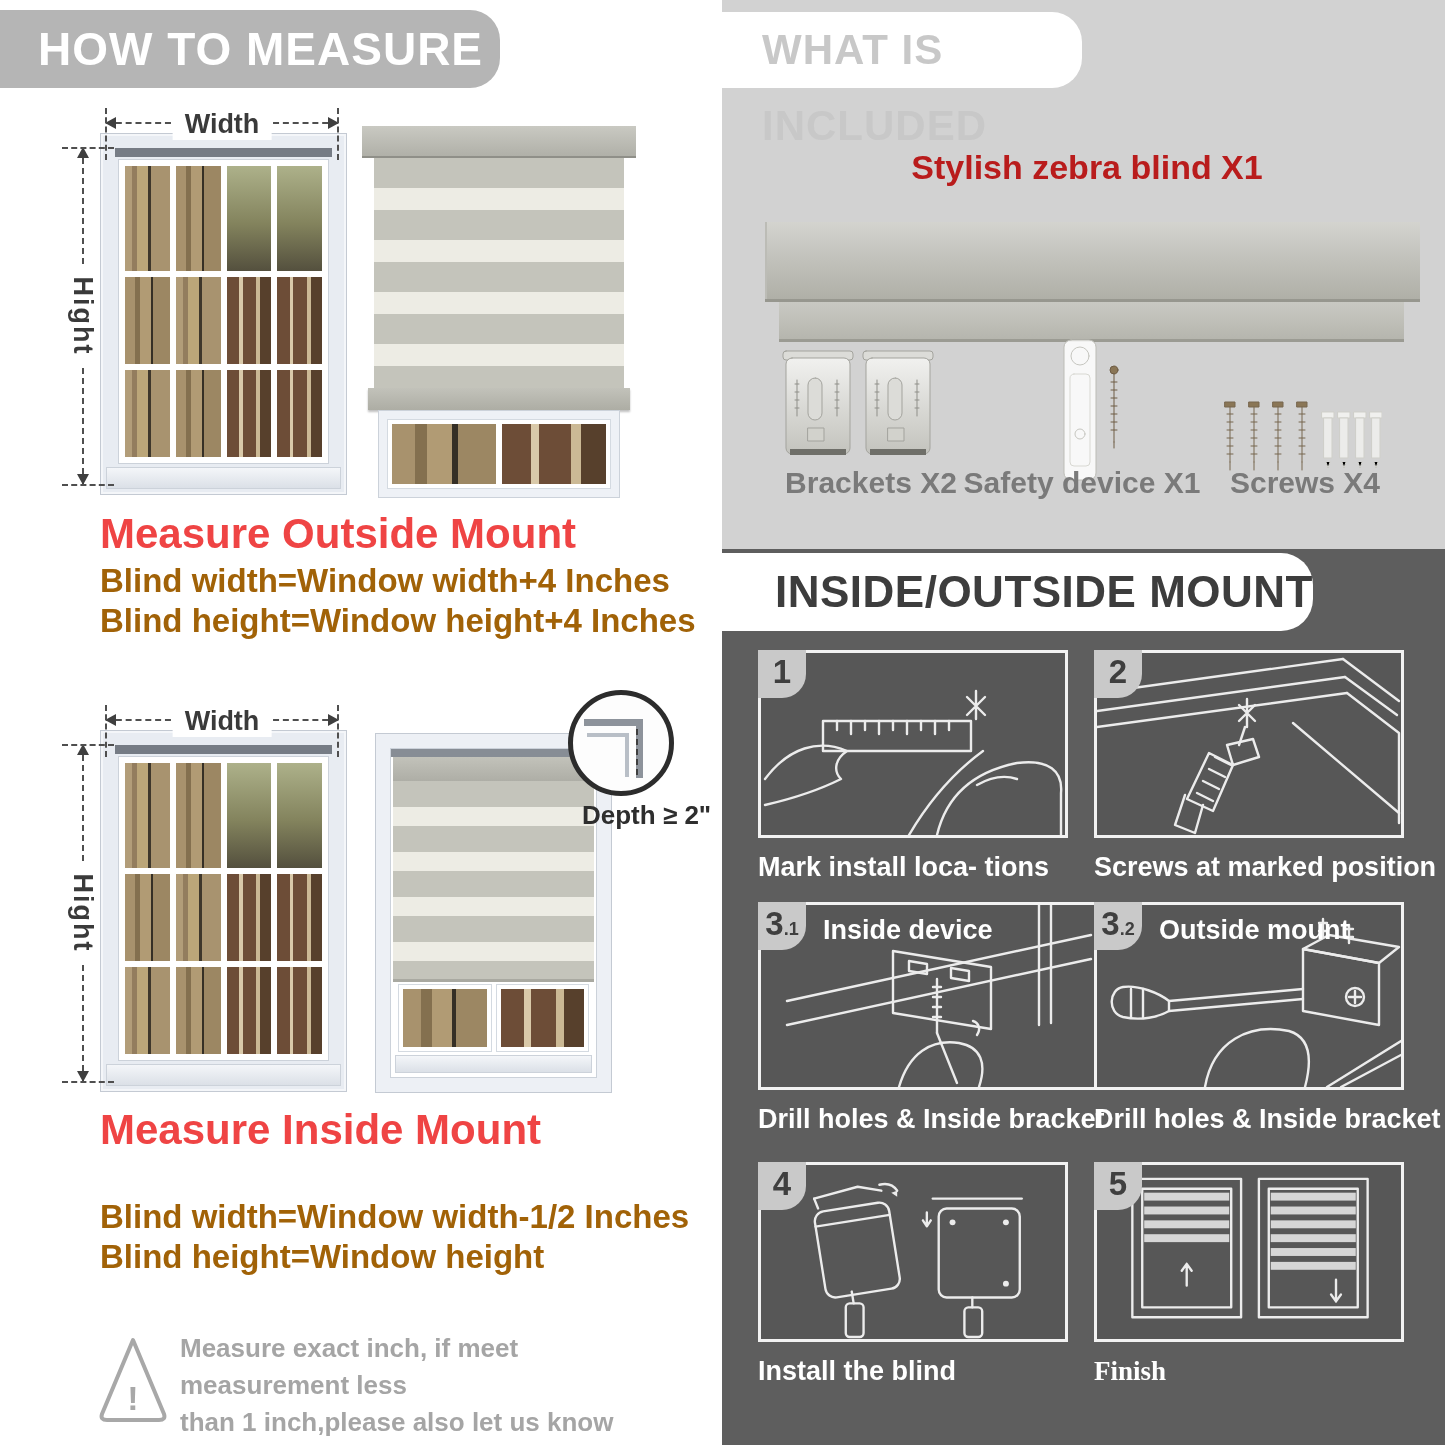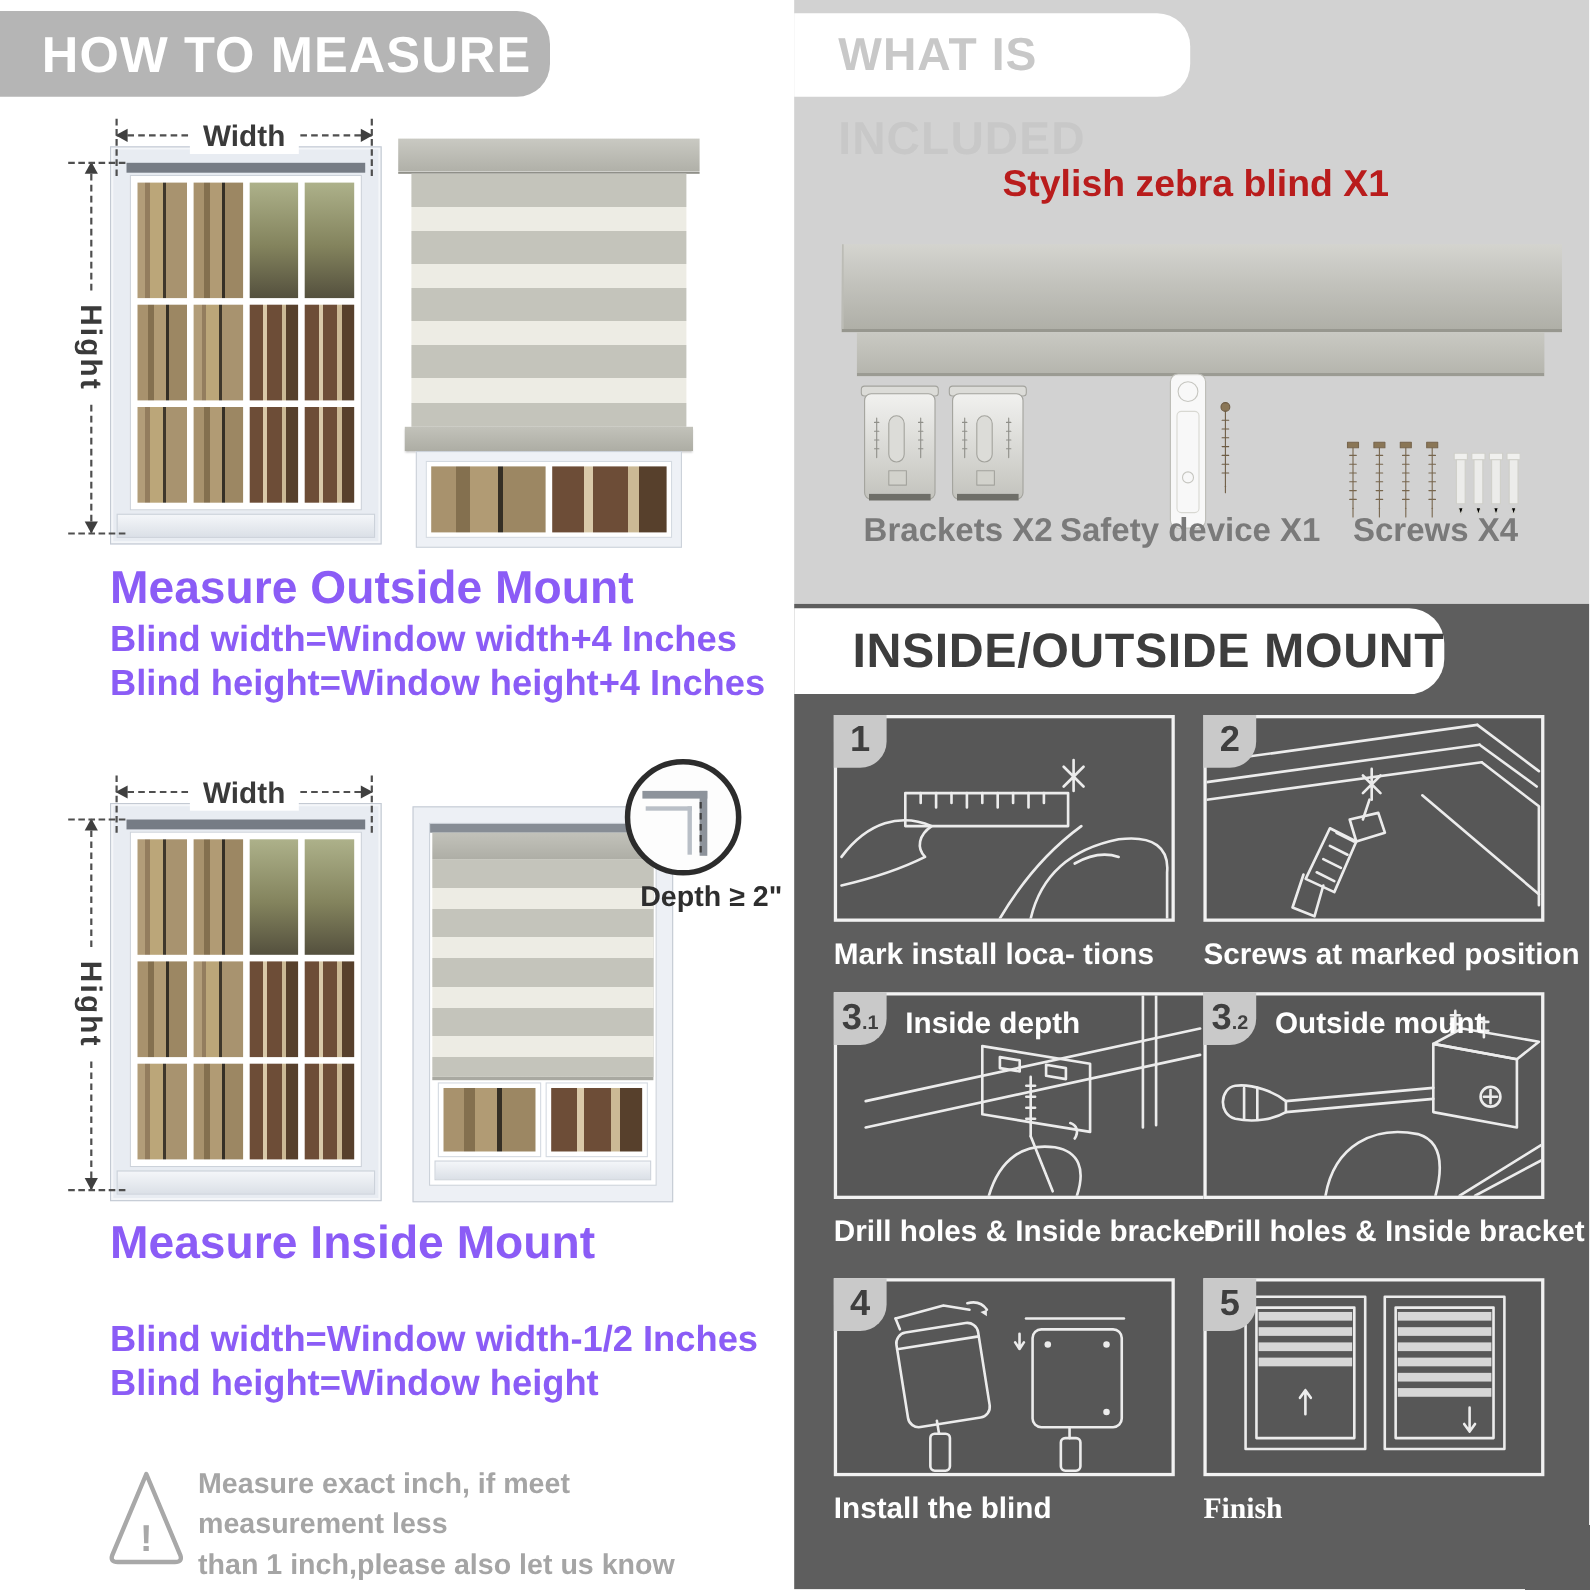--- a/index.html
+++ b/index.html
@@ -4,22 +4,22 @@
 <style>
   html,body{margin:0;padding:0;background:#fff;}
   body{font-family:"Liberation Sans","DejaVu Sans",sans-serif;}
   .canvas{position:relative;width:1445px;height:1445px;overflow:hidden;background:#fff;}
   .abs{position:absolute;}
 
   
   .banner-gray{position:absolute;left:0;top:10px;width:500px;height:78px;background:#b5b5b5;
     border-radius:0 30px 30px 0;color:#fff;font-size:46px;font-weight:bold;line-height:78px;
     padding-left:38px;letter-spacing:1px;box-sizing:border-box;}
-  .h-outside{position:absolute;left:100px;font-size:42px;font-weight:bold;color:#8b5cf6;}
-  .formula{position:absolute;left:100px;font-size:33px;font-weight:bold;color:#8b5cf6;white-space:nowrap;}
+  .h-outside{position:absolute;left:100px;font-size:42px;font-weight:bold;color:#ef4444;}
+  .formula{position:absolute;left:100px;font-size:33px;font-weight:bold;color:#a16207;white-space:nowrap;}
 
   
   .pwindow{position:absolute;background:#e8ecf2;border:1px solid #c4cad3;box-shadow:inset 0 0 0 2px #f4f6f9;}
   .pw-strip{position:absolute;left:14px;right:14px;top:14px;height:9px;background:#767c85;}
   .pw-glass{position:absolute;left:17px;right:17px;top:25px;bottom:30px;background:#fff;
     border:1px solid #ccd2da;display:flex;gap:6px;padding:6px;}
   .sash{flex:1;display:grid;grid-template-rows:1.2fr 1fr 1fr;grid-template-columns:1fr 1fr;gap:6px;background:#fff;}
   .pane{min-height:0;}
   .pane-b1{background:linear-gradient(90deg,#b29d79 0 16%,#937d5e 16% 26%,#bba679 26% 52%,#3e372b 52% 58%,#a8936f 58% 100%);}
   .pane-b2{background:linear-gradient(90deg,#a8926d 0 22%,#84704f 22% 34%,#b19b74 34% 58%,#352f25 58% 63%,#9c8763 63% 100%);}
@@ -396,21 +396,21 @@
         <path d="M122 56 l18 3 v10 l-18 -3 Z"></path>
         <path d="M164 63 l18 3 v10 l-18 -3 Z"></path>
         <path d="M150 74 v54 M146 82 h8 M146 92 h8 M146 102 h8 M146 112 h8"></path>
         <path d="M150 128 L170 178"></path>
         <path d="M112 182 C122 148 144 134 172 138 C194 142 200 158 192 182"></path>
         <path d="M186 116 c6 2 8 8 4 14"></path>
       </svg>
       <div class="badge">
         <span>3</span><span class="badge-sub">.1</span>
       </div>
-      <div class="panel-title">Inside depth</div>
+      <div class="panel-title">Inside device</div>
     </div>
     <div class="caption" style="left:36px;top:555px;">Drill holes &amp;  Inside bracket</div>
 
     <div class="panel" style="left:372px;top:353px;width:310px;height:188px;">
       <svg class="art" viewBox="0 0 304 182">
         <path d="M206 44 L232 30 L302 42 L282 58 Z"></path>
         <path d="M206 44 L282 58 L282 120 L206 106 Z"></path>
         <path d="M226 14 v18 M222 18 h8 M222 26 h8"></path>
         <path d="M252 20 v18 M248 24 h8 M248 32 h8"></path>
         <circle cx="258" cy="92" r="9"></circle>

